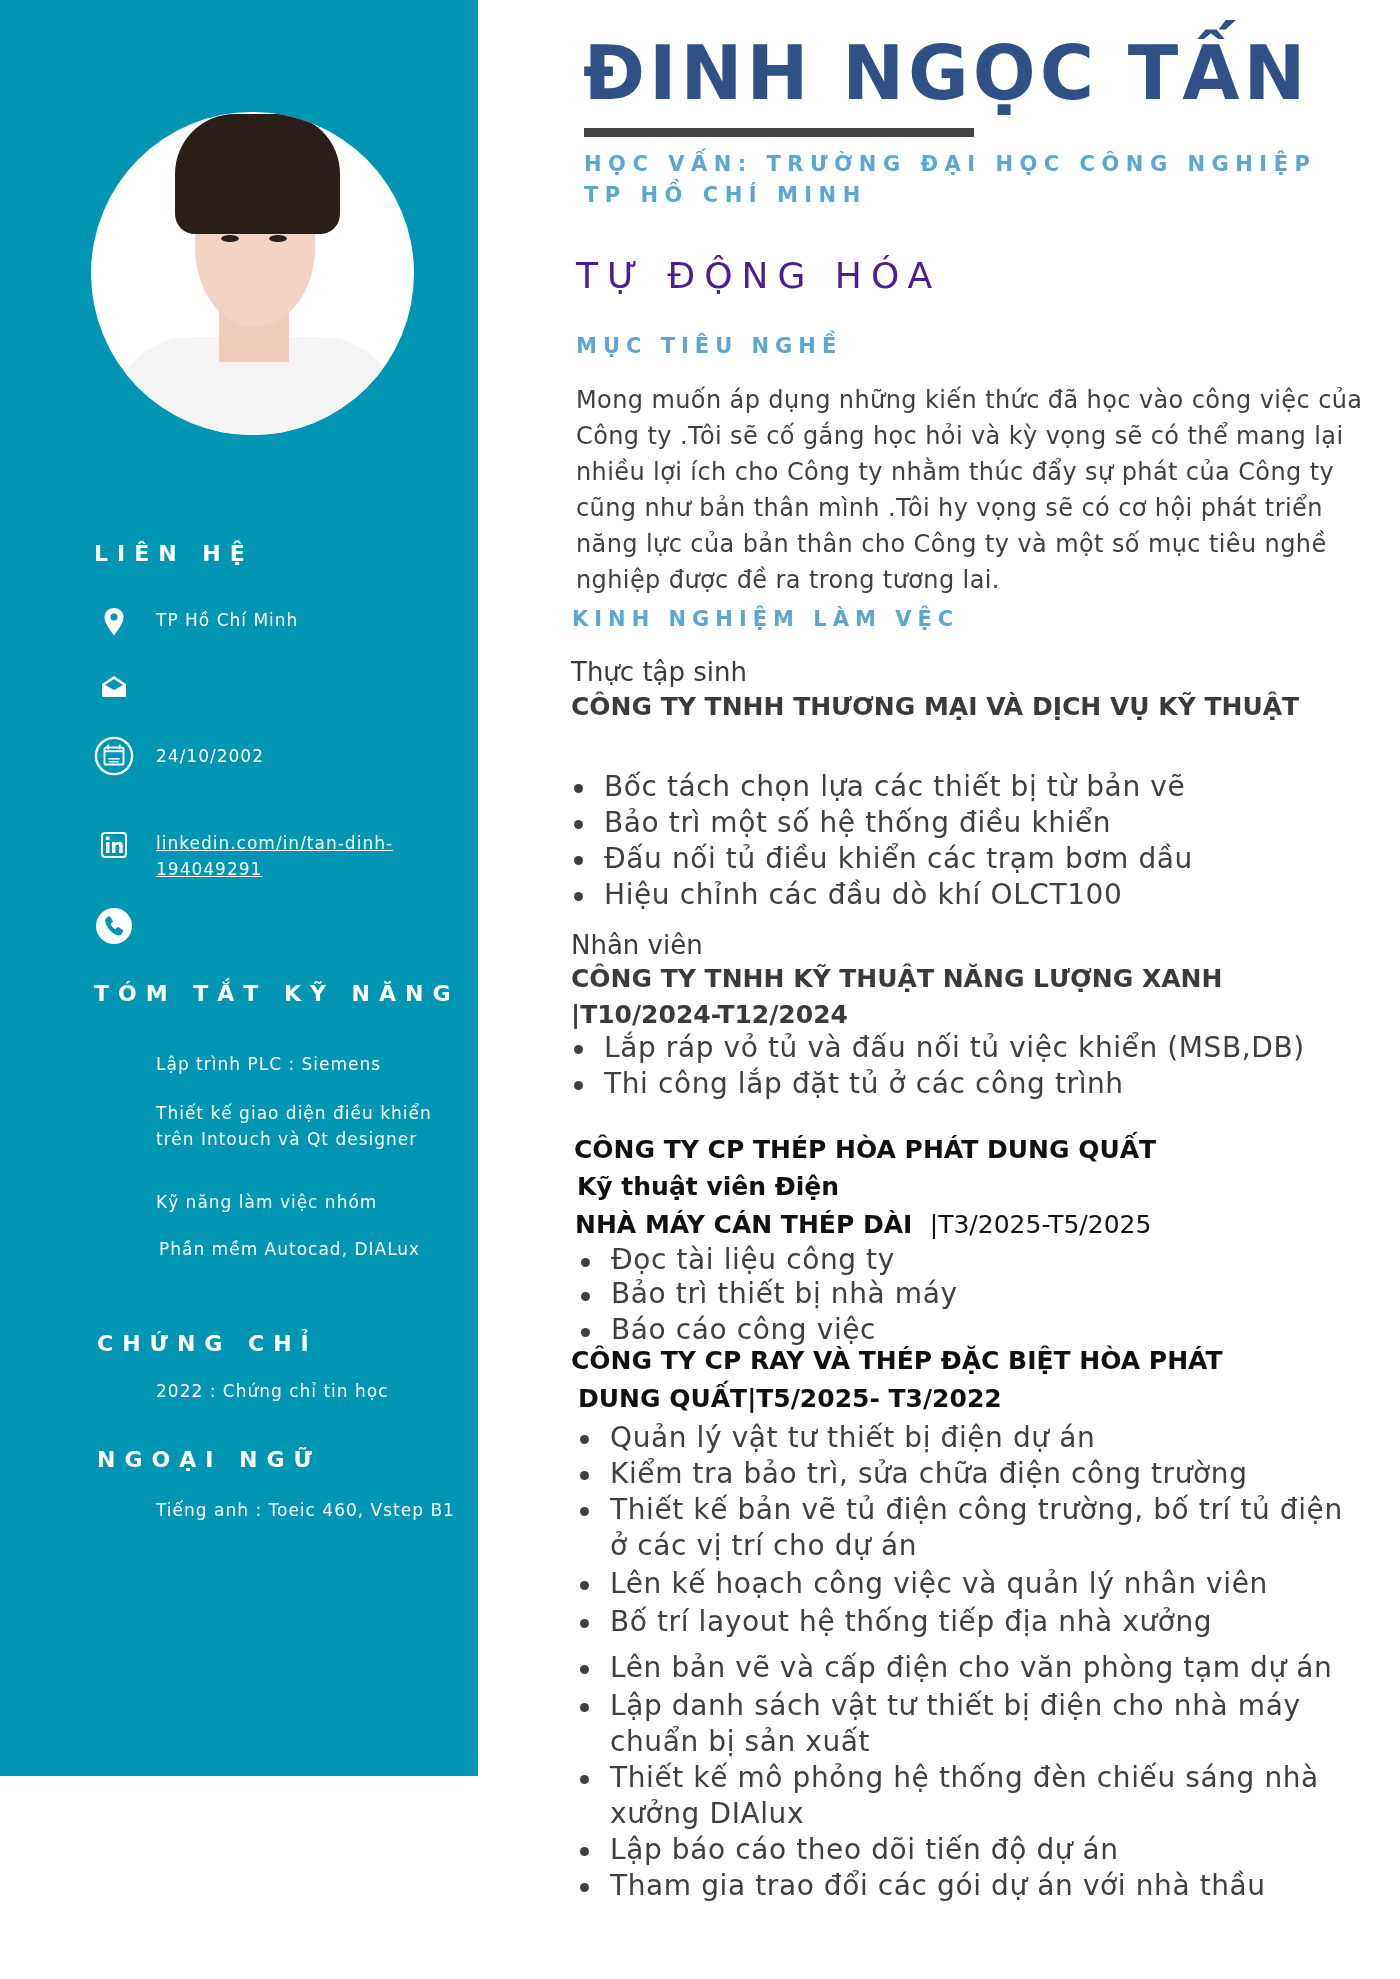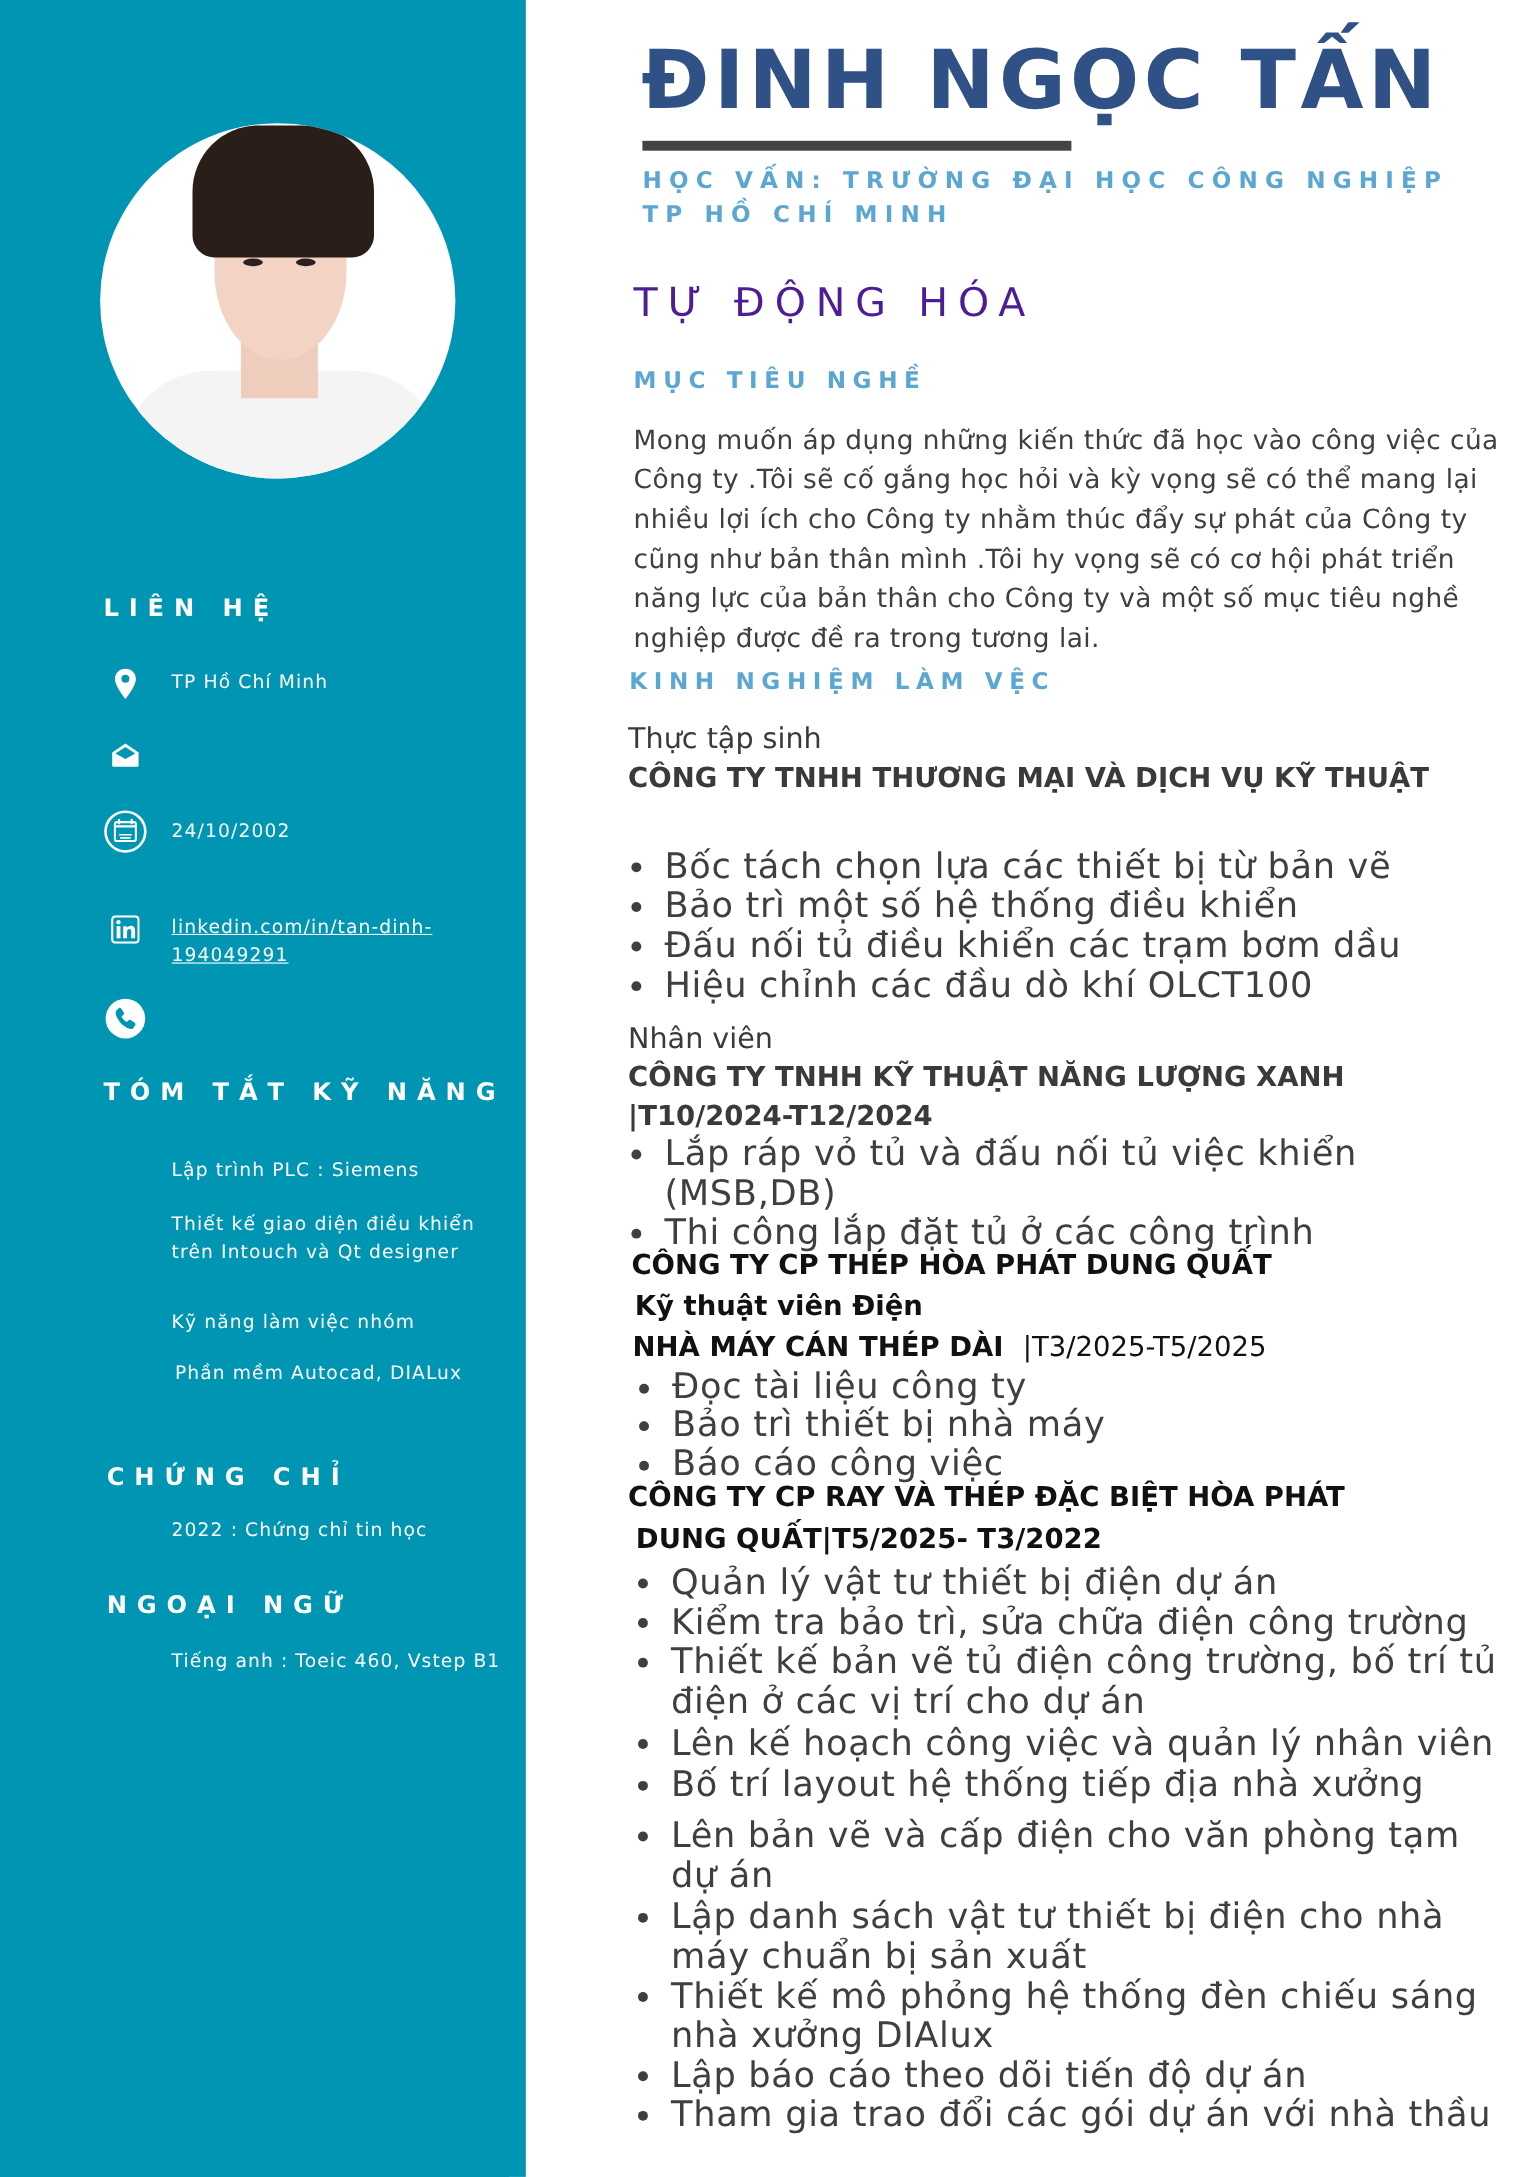--- a/index.html
+++ b/index.html
@@ -1,19 +1,19 @@
 <!DOCTYPE html>
 <html><head>
 <meta charset="utf-8">
 <style>
   * { box-sizing: border-box; margin: 0; padding: 0; }
   html, body { width: 1400px; height: 1979px; background: #ffffff; overflow: hidden; }
   body { position: relative; font-family: "DejaVu Sans", sans-serif; color: #3a3a3a; }
 
-  .sidebar { position: absolute; left: 0; top: 0; width: 478px; height: 1979px; background: #0096b3; color: #ffffff; }
+  .sidebar { position: absolute; left: 0; top: 0; width: 478px; height: 1776px; background: #0096b3; color: #ffffff; }
   .avatar { position: absolute; left: 91px; top: 112px; width: 323px; height: 323px; border-radius: 50%; background: #ffffff; overflow: hidden; }
   .avatar .hair { position: absolute; left: 84px; top: 2px; width: 165px; height: 120px; background: #2a1e18; border-radius: 60px 60px 20px 20px; }
   .avatar .face { position: absolute; left: 104px; top: 55px; width: 120px; height: 160px; background: #f2d3c4; border-radius: 45% 45% 50% 50%; }
   .avatar .neck { position: absolute; left: 128px; top: 190px; width: 70px; height: 60px; background: #efcdbd; }
   .avatar .shirt { position: absolute; left: 20px; top: 225px; width: 290px; height: 130px; background: #f4f4f4; border-radius: 80px 80px 0 0; }
   .avatar .eye { position: absolute; top: 123px; width: 18px; height: 7px; background: #2b2020; border-radius: 50%; }
 
   .side-heading { position: absolute; left: 94px; font-size: 22px; font-weight: bold; letter-spacing: 9px; color: #ffffff; }
   .contact-row { position: absolute; left: 94px; display: flex; align-items: flex-start; }
   .contact-row .ico { width: 40px; height: 40px; display: flex; align-items: center; justify-content: center; }
@@ -29,21 +29,21 @@
   .major { position: absolute; left: 98px; top: 255px; font-size: 36px; font-weight: normal; letter-spacing: 9px; color: #4c1d95; }
   .sec-title { position: absolute; font-size: 21px; font-weight: bold; letter-spacing: 6px; color: #5ca6d2; }
   .objective { position: absolute; left: 98px; top: 382px; width: 800px; font-size: 24px; line-height: 36px; color: #3f3f3f; letter-spacing: 0.4px; }
 
   .job-text { position: absolute; left: 93px; font-size: 26px; color: #3a3a3a; line-height: 34px; white-space: nowrap; }
   .job-bold { position: absolute; font-size: 25px; font-weight: bold; color: #3a3a3a; line-height: 34px; white-space: nowrap; }
   .job-bold.dark { color: #111111; }
   .period-plain { font-weight: normal; }
 
   ul.bullets { position: absolute; list-style: none; }
-  ul.bullets li { position: relative; padding-left: 33px; font-size: 32px; color: #3f3f3f; letter-spacing: 0.6px; }
+  ul.bullets li { position: relative; padding-left: 33px; font-size: 28px; color: #3f3f3f; letter-spacing: 0.6px; }
   ul.bullets li::before { content: ""; position: absolute; left: 3px; top: 15px; width: 9px; height: 9px; border-radius: 50%; background: #3f3f3f; }
 </style>
 </head>
 <body>
 
 <aside class="sidebar">
   <div class="avatar">
     <div class="shirt"></div>
     <div class="neck"></div>
     <div class="face"></div>

